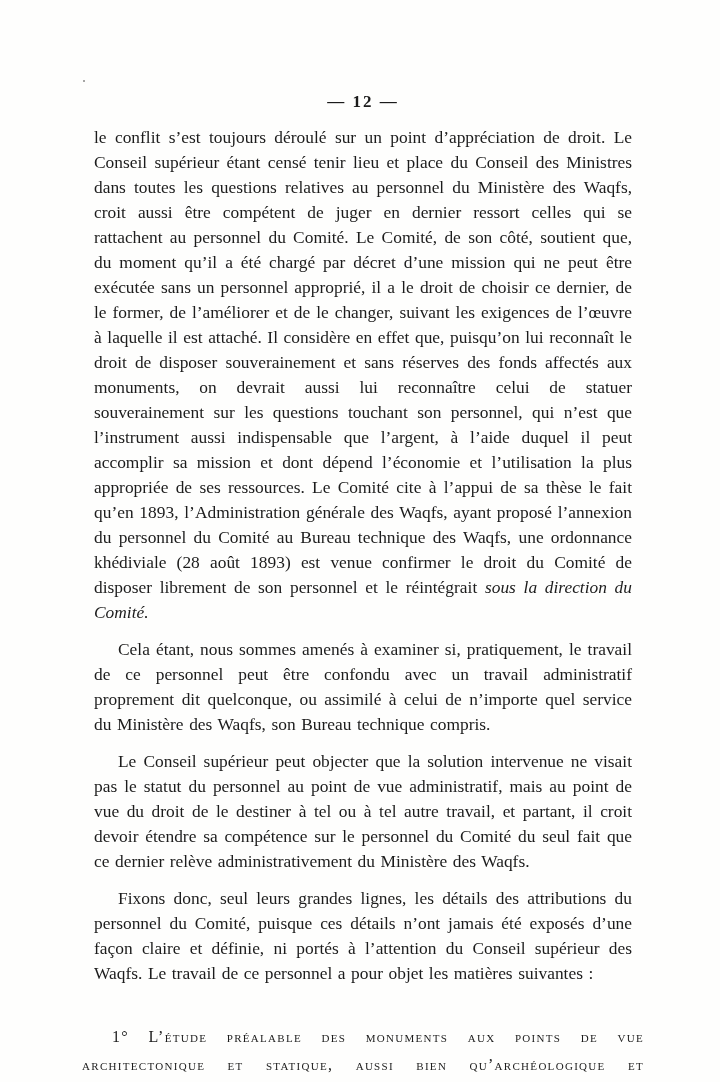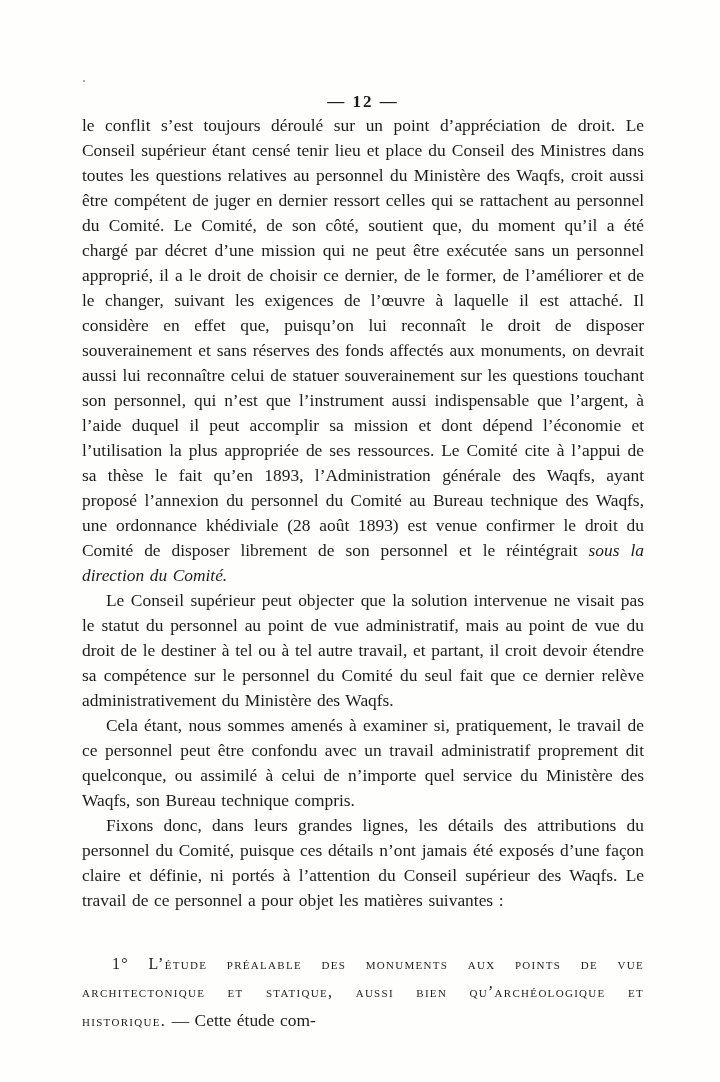--- a/index.html
+++ b/index.html
@@ -43,21 +43,21 @@
     top: 113px;
     width: 562px;
     font-size: 17.4px;
     line-height: 25px;
     text-align: justify;
     text-justify: inter-word;
     word-spacing: 1.2px;
     color: #1c1c1c;
   }
   p.body-par {
-    margin: 0;
+    margin: 12px;
     text-indent: 24px;
   }
   p.no-indent {
     text-indent: 0;
   }
   em.italic-phrase {
     font-style: italic;
   }
   p.item-par {
     margin: 37px 0 0 0;
@@ -80,23 +80,23 @@
 <div class="page">
 
   <div class="speck"></div>
 
   <div class="running-head">— 12 —</div>
 
   <div class="text-column">
 
     <p class="body-par no-indent"><span>le conflit s’est toujours déroulé sur un point d’appréciation de droit. Le Conseil supérieur étant censé tenir lieu et place du Conseil des Ministres dans toutes les questions relatives au personnel du Ministère des Waqfs, croit aussi être compétent de juger en dernier ressort celles qui se rattachent au personnel du Comité. Le Comité, de son côté, soutient que, du moment qu’il a été chargé par décret d’une mission qui ne peut être exécutée sans un personnel approprié, il a le droit de choisir ce dernier, de le former, de l’améliorer et de le changer, suivant les exigences de l’œuvre à laquelle il est attaché. Il considère en effet que, puisqu’on lui reconnaît le droit de disposer souverainement et sans réserves des fonds affectés aux monuments, on devrait aussi lui reconnaître celui de statuer souverainement sur les questions touchant son personnel, qui n’est que l’instrument aussi indispensable que l’argent, à l’aide duquel il peut accomplir sa mission et dont dépend l’économie et l’utilisation la plus appropriée de ses ressources. Le Comité cite à l’appui de sa thèse le fait qu’en 1893, l’Administration générale des Waqfs, ayant proposé l’annexion du personnel du Comité au Bureau technique des Waqfs, une ordonnance khédiviale (28 août 1893) est venue confirmer le droit du Comité de disposer librement de son personnel et le réintégrait </span><em class="italic-phrase">sous la direction du Comité.</em></p>
 
+    <p class="body-par">Cela étant, nous sommes amenés à examiner si, pratiquement, le travail de ce personnel peut être confondu avec un travail administratif proprement dit quelconque, ou assimilé à celui de n’importe quel service du Ministère des Waqfs, son Bureau technique compris.</p>
+
     <p class="body-par">Le Conseil supérieur peut objecter que la solution intervenue ne visait pas le statut du personnel au point de vue administratif, mais au point de vue du droit de le destiner à tel ou à tel autre travail, et partant, il croit devoir étendre sa compétence sur le personnel du Comité du seul fait que ce dernier relève administrativement du Ministère des Waqfs.</p>
 
-    <p class="body-par">Cela étant, nous sommes amenés à examiner si, pratiquement, le travail de ce personnel peut être confondu avec un travail administratif proprement dit quelconque, ou assimilé à celui de n’importe quel service du Ministère des Waqfs, son Bureau technique compris.</p>
-
-    <p class="body-par">Fixons donc, dans leurs grandes lignes, les détails des attributions du personnel du Comité, puisque ces détails n’ont jamais été exposés d’une façon claire et définie, ni portés à l’attention du Conseil supérieur des Waqfs. Le travail de ce personnel a pour objet les matières suivantes :</p>
+    <p class="body-par">Fixons donc, seul leurs grandes lignes, les détails des attributions du personnel du Comité, puisque ces détails n’ont jamais été exposés d’une façon claire et définie, ni portés à l’attention du Conseil supérieur des Waqfs. Le travail de ce personnel a pour objet les matières suivantes :</p>
 
     <p class="item-par"><span class="smallcaps">1° L’étude préalable des monuments aux points de vue architectonique et statique, aussi bien qu’archéologique et historique.</span><span class="item-tail"> — Cette étude com-</span></p>
 
   </div>
 
 </div>
 
 </body></html>

